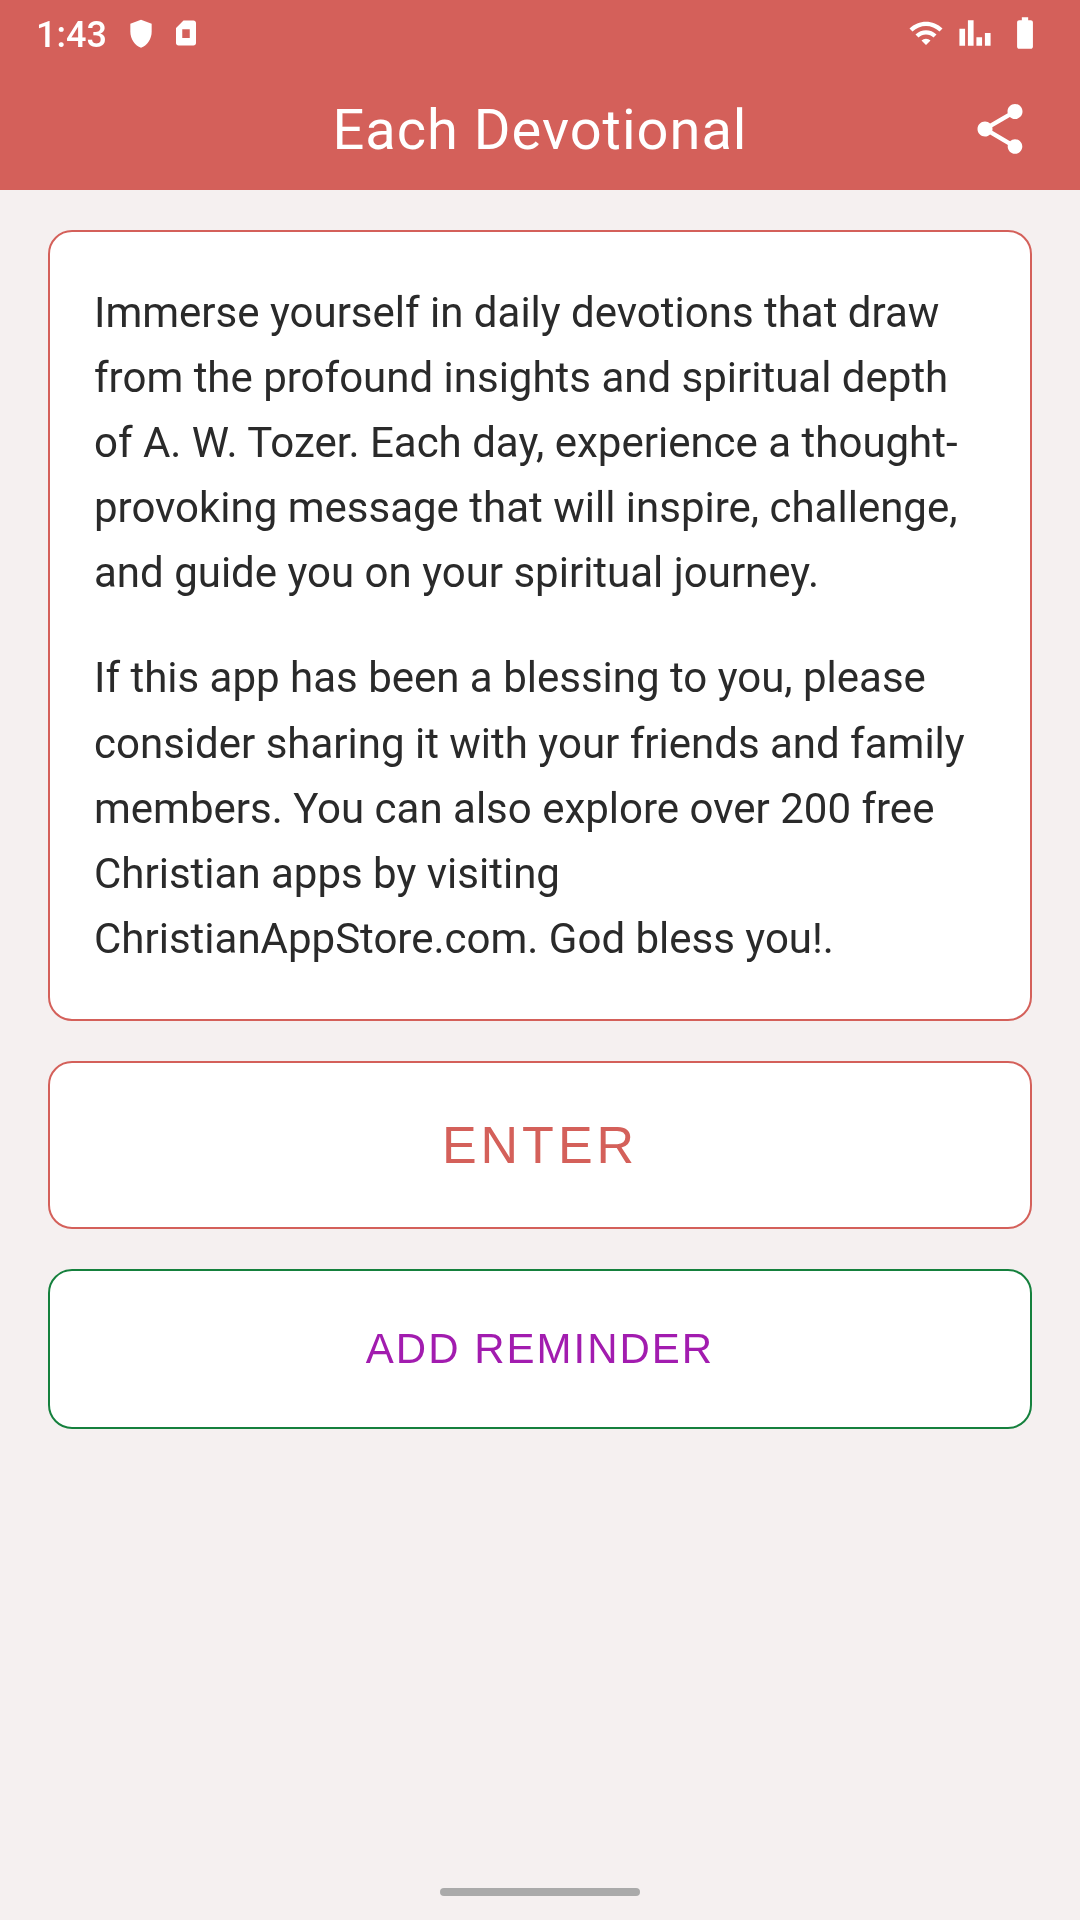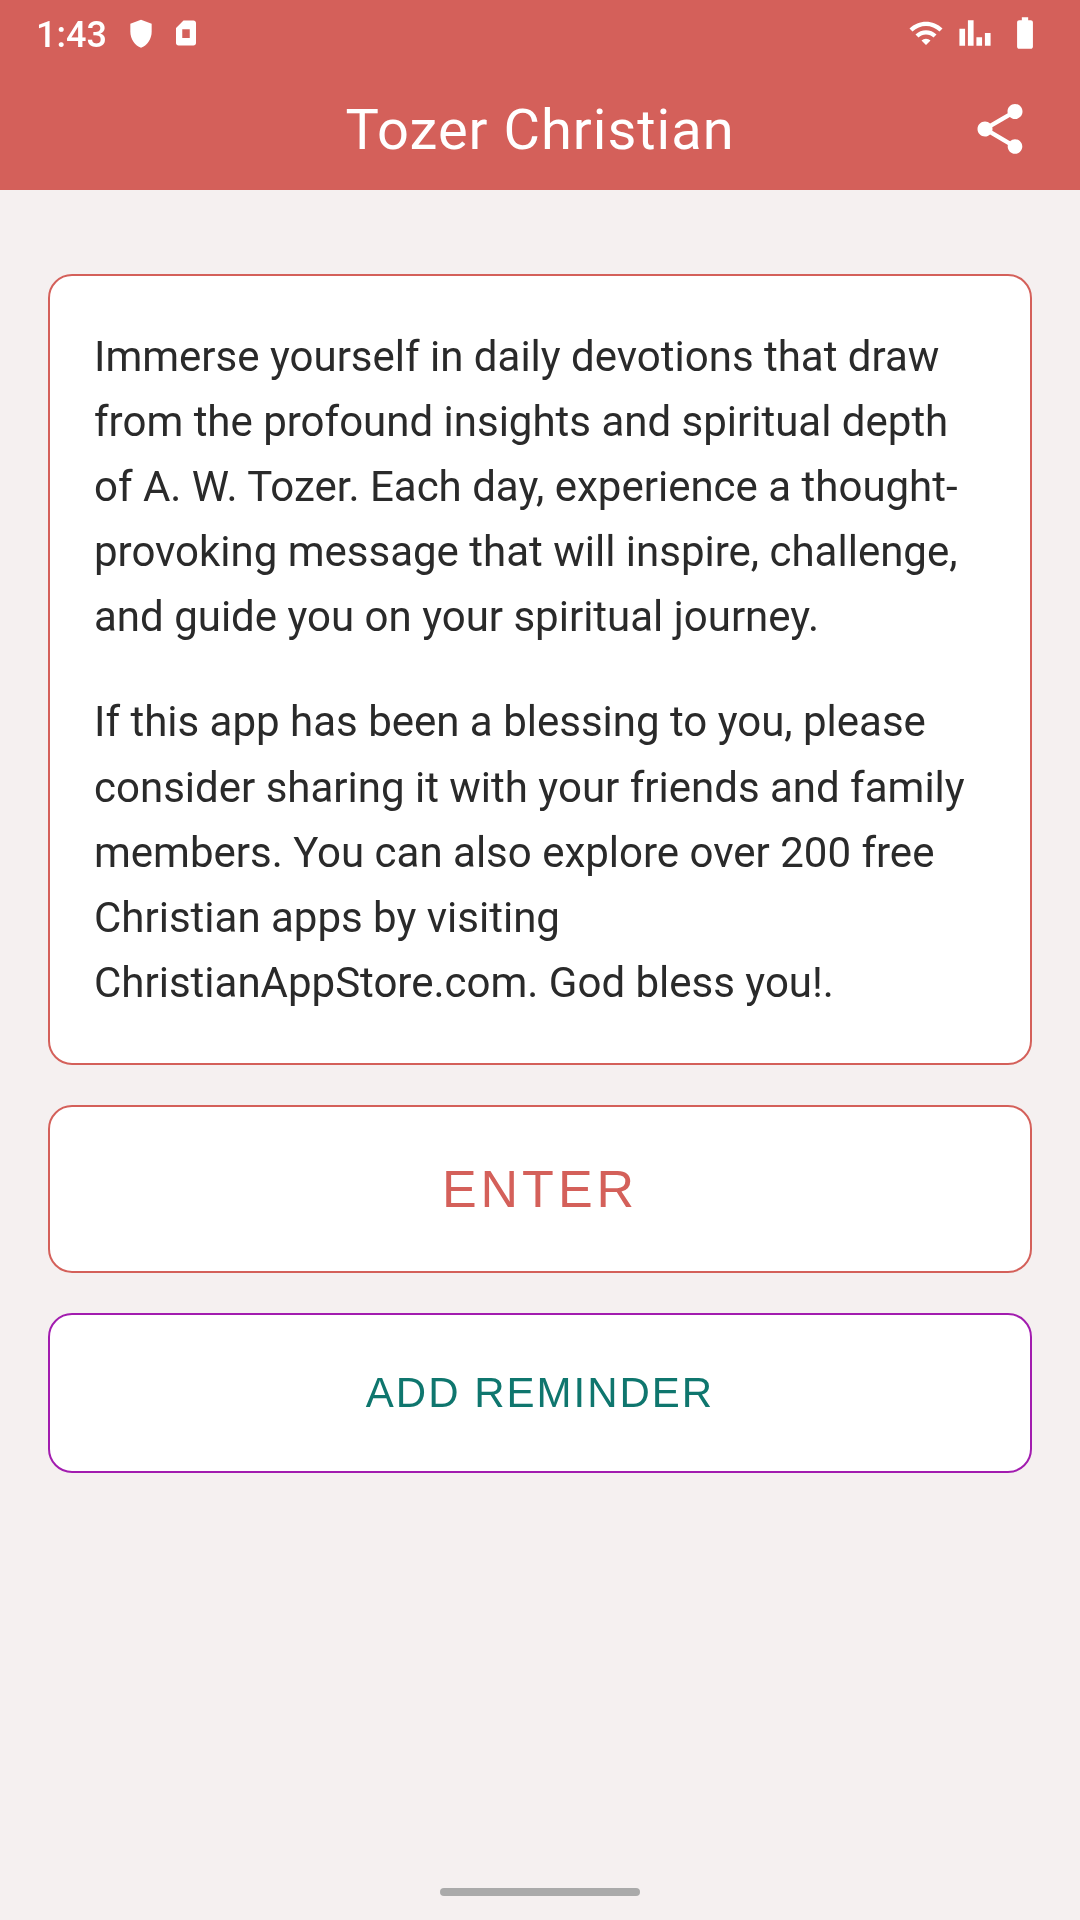--- a/index.html
+++ b/index.html
@@ -89,21 +89,20 @@
       flex-direction: column;
       gap: 40px;
     }
 
     
     .description-card {
       background-color: white;
       border: 2px solid #d4605a;
       border-radius: 24px;
       padding: 48px 44px;
-      margin-top: 44px;
     }
 
     .description-text {
       font-size: 42px;
       line-height: 1.55;
       color: #2a2a2a;
       font-weight: 400;
     }
 
     .description-text .paragraph-break {
@@ -131,23 +130,23 @@
     
     .bottom-buttons {
       display: flex;
       gap: 36px;
     }
 
     .bottom-btn {
       flex: 1;
       height: 160px;
       background-color: white;
-      border: 2px solid #a21caf;
+      border: 2px solid #15803d;
       border-radius: 24px;
-      color: #0f766e;
+      color: #a21caf;
       font-size: 42px;
       font-weight: 500;
       letter-spacing: 2px;
       cursor: pointer;
       display: flex;
       align-items: center;
       justify-content: center;
     }
 
     
@@ -199,21 +198,21 @@
 
     <span>
       <svg width="38" height="38" viewBox="0 0 24 24" fill="white" xmlns="http://www.w3.org/2000/svg">
         <path d="M15.67 4H14V2h-4v2H8.33C7.6 4 7 4.6 7 5.33v15.33C7 21.4 7.6 22 8.33 22h7.33c.74 0 1.34-.6 1.34-1.33V5.33C17 4.6 16.4 4 15.67 4z"></path>
       </svg>
     </span>
   </div>
 </div>
 
 <div class="app-bar">
-  <span class="app-title">Tozer Christian</span>
+  <span class="app-title">Each Devotional</span>
   <button class="share-btn" aria-label="Share">
     <span>
       <svg width="60" height="60" viewBox="0 0 24 24" fill="white" xmlns="http://www.w3.org/2000/svg">
         <path d="M18 16.08c-.76 0-1.44.3-1.96.77L8.91 12.7c.05-.23.09-.46.09-.7s-.04-.47-.09-.7l7.05-4.11c.54.5 1.25.81 2.04.81 1.66 0 3-1.34 3-3s-1.34-3-3-3-3 1.34-3 3c0 .24.04.47.09.7L8.04 9.81C7.5 9.31 6.79 9 6 9c-1.66 0-3 1.34-3 3s1.34 3 3 3c.79 0 1.5-.31 2.04-.81l7.12 4.16c-.05.21-.08.43-.08.65 0 1.61 1.31 2.92 2.92 2.92s2.92-1.31 2.92-2.92-1.31-2.92-2.92-2.92z"></path>
       </svg>
     </span>
   </button>
 </div>
 
 <div class="content">

